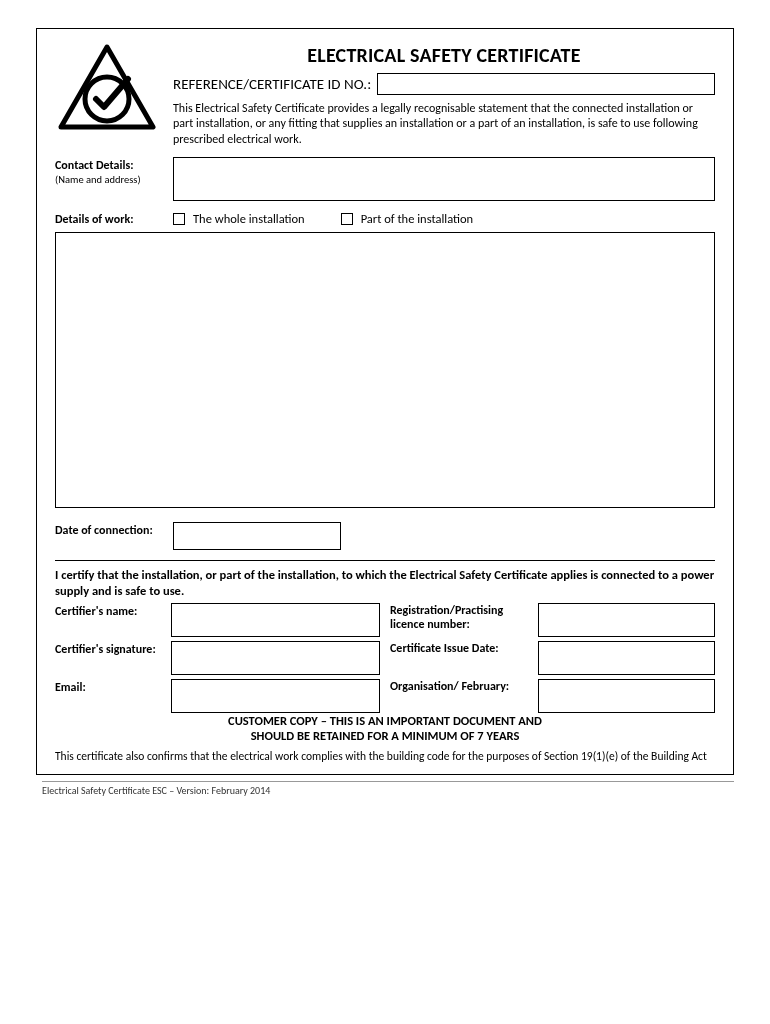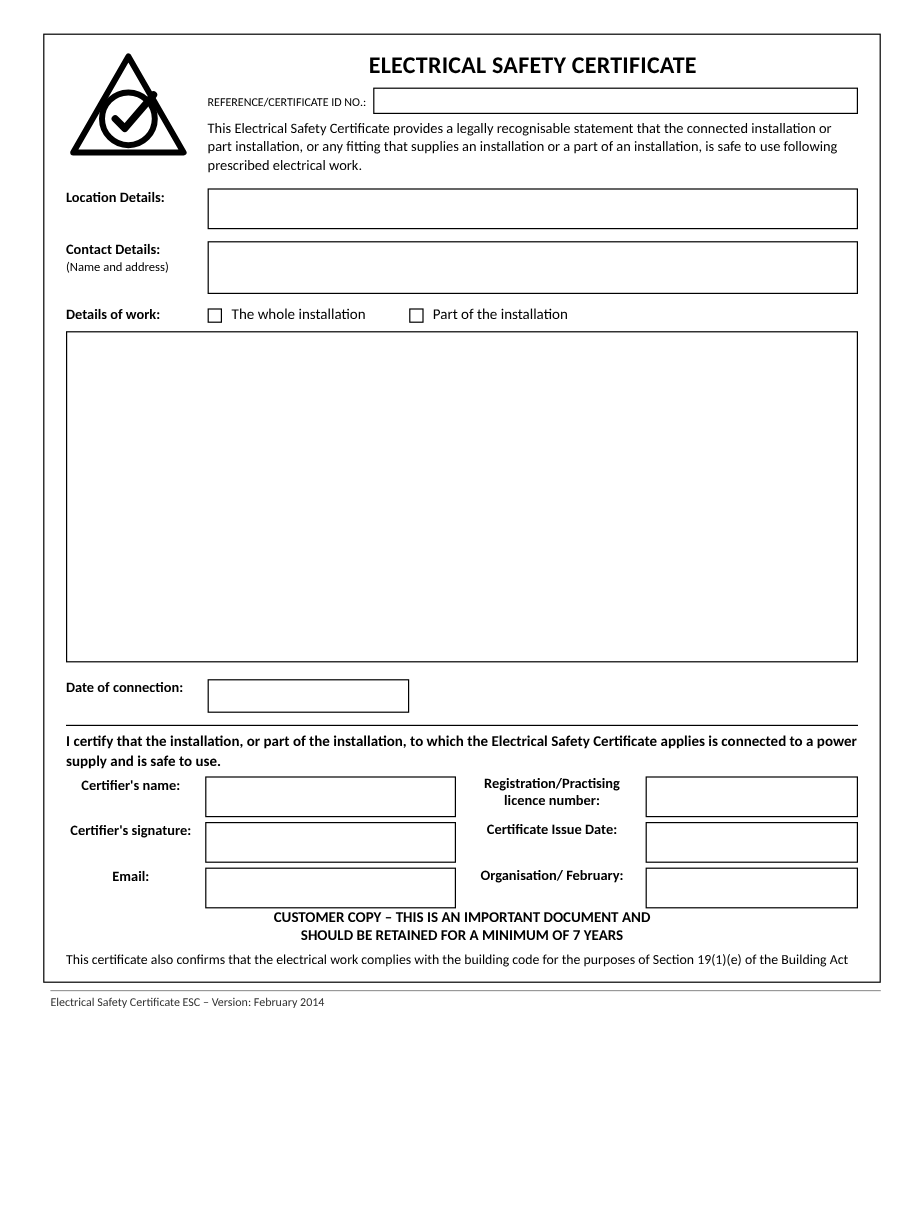--- a/index.html
+++ b/index.html
@@ -34,21 +34,21 @@
     text-align: center;
     letter-spacing: 0.2px;
     margin-bottom: 6px;
   }
   .ref-row {
     display: flex;
     align-items: center;
     gap: 6px;
     margin-bottom: 6px;
   }
-  .ref-label { font-size: 10px; }
+  .ref-label { font-size: 15px; }
   .ref-box {
     border: 1px solid #000;
     height: 22px;
     flex: 1;
   }
   .intro {
     font-size: 12px;
     line-height: 1.28;
   }
   .field-row {
@@ -92,21 +92,21 @@
     font-weight: bold;
     font-size: 12.5px;
     line-height: 1.25;
     margin-bottom: 4px;
   }
   .two-col {
     display: flex;
     gap: 10px;
     margin-top: 4px;
   }
-  .half { flex: 1; display: flex; gap: 8px; text-align: center; }
+  .half { flex: 1; display: flex; gap: 8px; }
   .half .label-col { width: 108px; }
   .half .label-col2 { width: 140px; font-size: 12px; font-weight: bold; line-height: 1.2; }
   .half .box { flex: 1; height: 34px; }
   .footer-bold {
     font-weight: bold;
     text-align: center;
     font-size: 12.5px;
     line-height: 1.25;
   }
   .footer-note {
@@ -140,24 +140,20 @@
     <div class="header-right">
       <div class="title">ELECTRICAL SAFETY CERTIFICATE</div>
       <div class="ref-row">
         <span class="ref-label">REFERENCE/CERTIFICATE ID NO.:</span>
         <div class="ref-box"></div>
       </div>
       <div class="intro">This Electrical Safety Certificate provides a legally recognisable statement that the connected installation or part installation, or any fitting that supplies an installation or a part of an installation, is safe to use following prescribed electrical work.</div>
     </div>
   </div>
 
-  <div class="field-row">
-    <div class="label-col"><b>Location Details:</b></div>
-    <div class="box box-sm"></div>
-  </div>
 
   <div class="field-row">
     <div class="label-col">
       <b>Contact Details:</b><br>
       <span class="sublabel">(Name and address)</span>
     </div>
     <div class="box box-md"></div>
   </div>
 
   <div class="field-row" style="align-items:center;">

